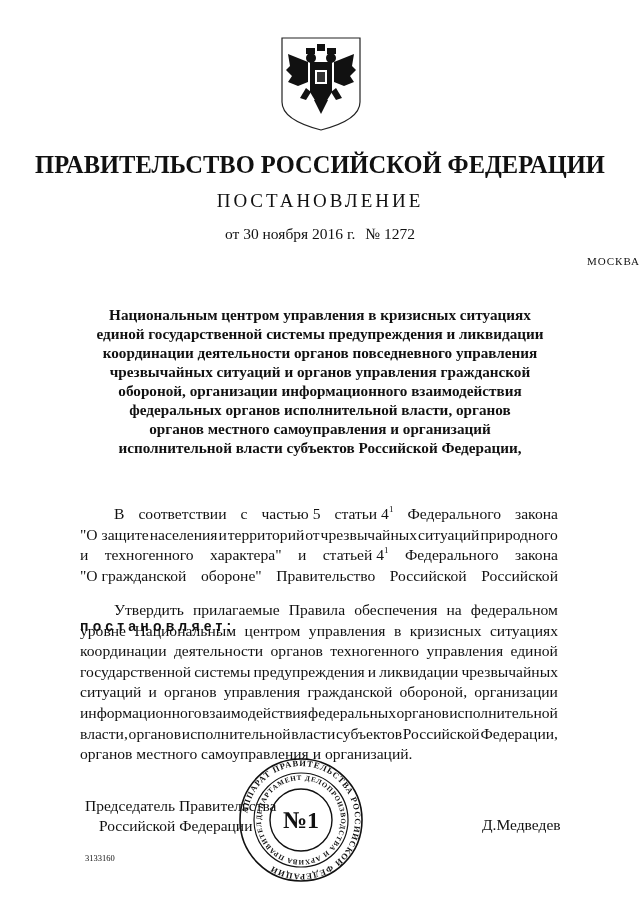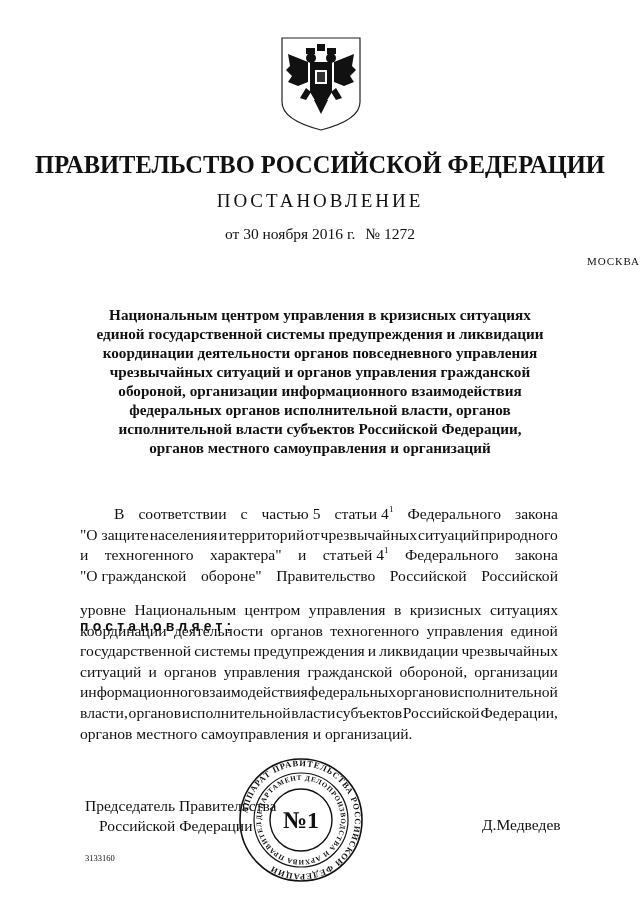--- a/index.html
+++ b/index.html
@@ -65,22 +65,22 @@
 </div>
 <div class="center doc-city">МОСКВА</div>
 
 <div class="subject">
   <div>Национальным центром управления в кризисных ситуациях</div>
   <div>единой государственной системы предупреждения и ликвидации</div>
   <div>координации деятельности органов повседневного управления</div>
   <div>чрезвычайных ситуаций и органов управления гражданской</div>
   <div>обороной, организации информационного взаимодействия</div>
   <div>федеральных органов исполнительной власти, органов</div>
+  <div>органов местного самоуправления и организаций</div>
   <div>исполнительной власти субъектов Российской Федерации,</div>
-  <div>органов местного самоуправления и организаций</div>
 </div>
 
 <div class="body p1">
   <div class="ln indent">
     <span>В</span>
     <span>соответствии</span>
     <span>с</span>
     <span>частью 5</span>
     <span><span>статьи 4</span><sup>1</sup></span>
     <span>Федерального</span>
@@ -111,20 +111,28 @@
     <span>Правительство</span>
     <span>Российской</span>
     <span>Российской</span>
   </div>
   <div class="ln last">
     <span class="decree">постановляет:</span>
   </div>
 </div>
 
 <div class="body p2">
+  <div class="ln indent">
+    <span>Утвердить</span>
+    <span>прилагаемые</span>
+    <span>Правила</span>
+    <span>обеспечения</span>
+    <span>на</span>
+    <span>федеральном</span>
+  </div>
   <div class="ln">
     <span>уровне</span>
     <span>Национальным</span>
     <span>центром</span>
     <span>управления</span>
     <span>в</span>
     <span>кризисных</span>
     <span>ситуациях</span>
   </div>
   <div class="ln">

